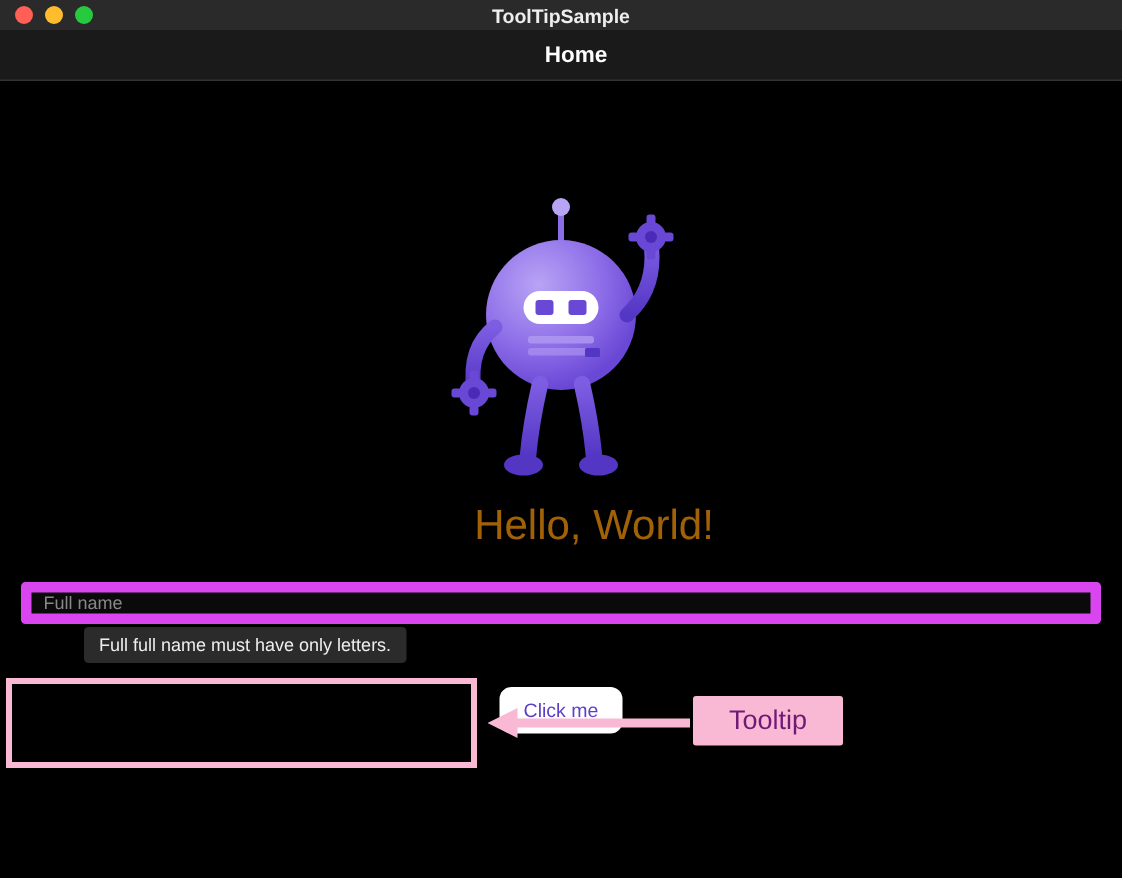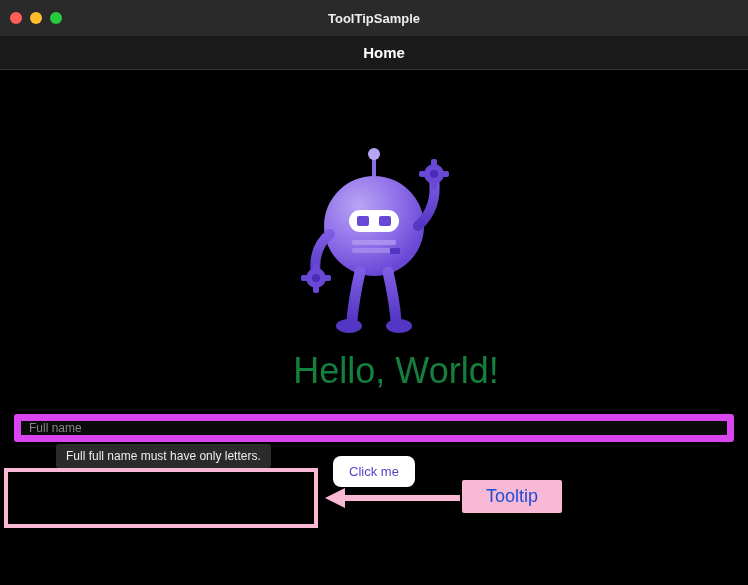--- a/index.html
+++ b/index.html
@@ -9,21 +9,21 @@
     }
     body {
       width: 748px;
       height: 585px;
       background: #000;
       font-family: -apple-system, BlinkMacSystemFont, "Segoe UI", sans-serif;
       overflow: hidden;
       position: relative;
     }
     .titlebar {
-      height: 36px;
+      height: 20px;
       background: #2a2a2a;
       display: flex;
       align-items: center;
       padding: 0 10px;
       position: relative;
     }
     .traffic-lights {
       display: flex;
       gap: 8px;
       align-items: center;
@@ -67,22 +67,22 @@
       flex-direction: column;
       align-items: center;
     }
     .robot-wrap {
       margin-top: 78px;
       width: 160px;
       height: 190px;
       position: relative;
     }
     .heading {
-      color: #15803d;
-      font-size: 36px;
+      color: #a16207;
+      font-size: 28px;
       font-weight: 500;
       margin-top: 12px;
       margin-left: 44px;
     }
     .input-row {
       margin-top: 22px;
       width: 720px;
       display: flex;
       justify-content: center;
       position: relative;
@@ -106,21 +106,21 @@
       left: 42px;
       top: 30px;
       background: #2b2b2b;
       color: #eee;
       font-size: 12px;
       padding: 5px 10px;
       border-radius: 3px;
       white-space: nowrap;
     }
     .button {
-      margin-top: 14px;
+      margin-top: 42px;
       background: #fff;
       color: #5c3fc4;
       border: none;
       border-radius: 8px;
       padding: 8px 16px;
       font-size: 13px;
       font-weight: 500;
       cursor: pointer;
     }
     .annotation-box {
@@ -138,21 +138,21 @@
       top: 416px;
       width: 135px;
       height: 24px;
       pointer-events: none;
     }
     .annotation-label {
       position: absolute;
       left: 462px;
       top: 410px;
       background: #f9b8d4;
-      color: #1d4ed8;
+      color: #701a75;
       font-size: 18px;
       padding: 6px 24px;
       border-radius: 2px;
       pointer-events: none;
     }
   </style>
 </head>
 <body>
 
 <div class="titlebar">

